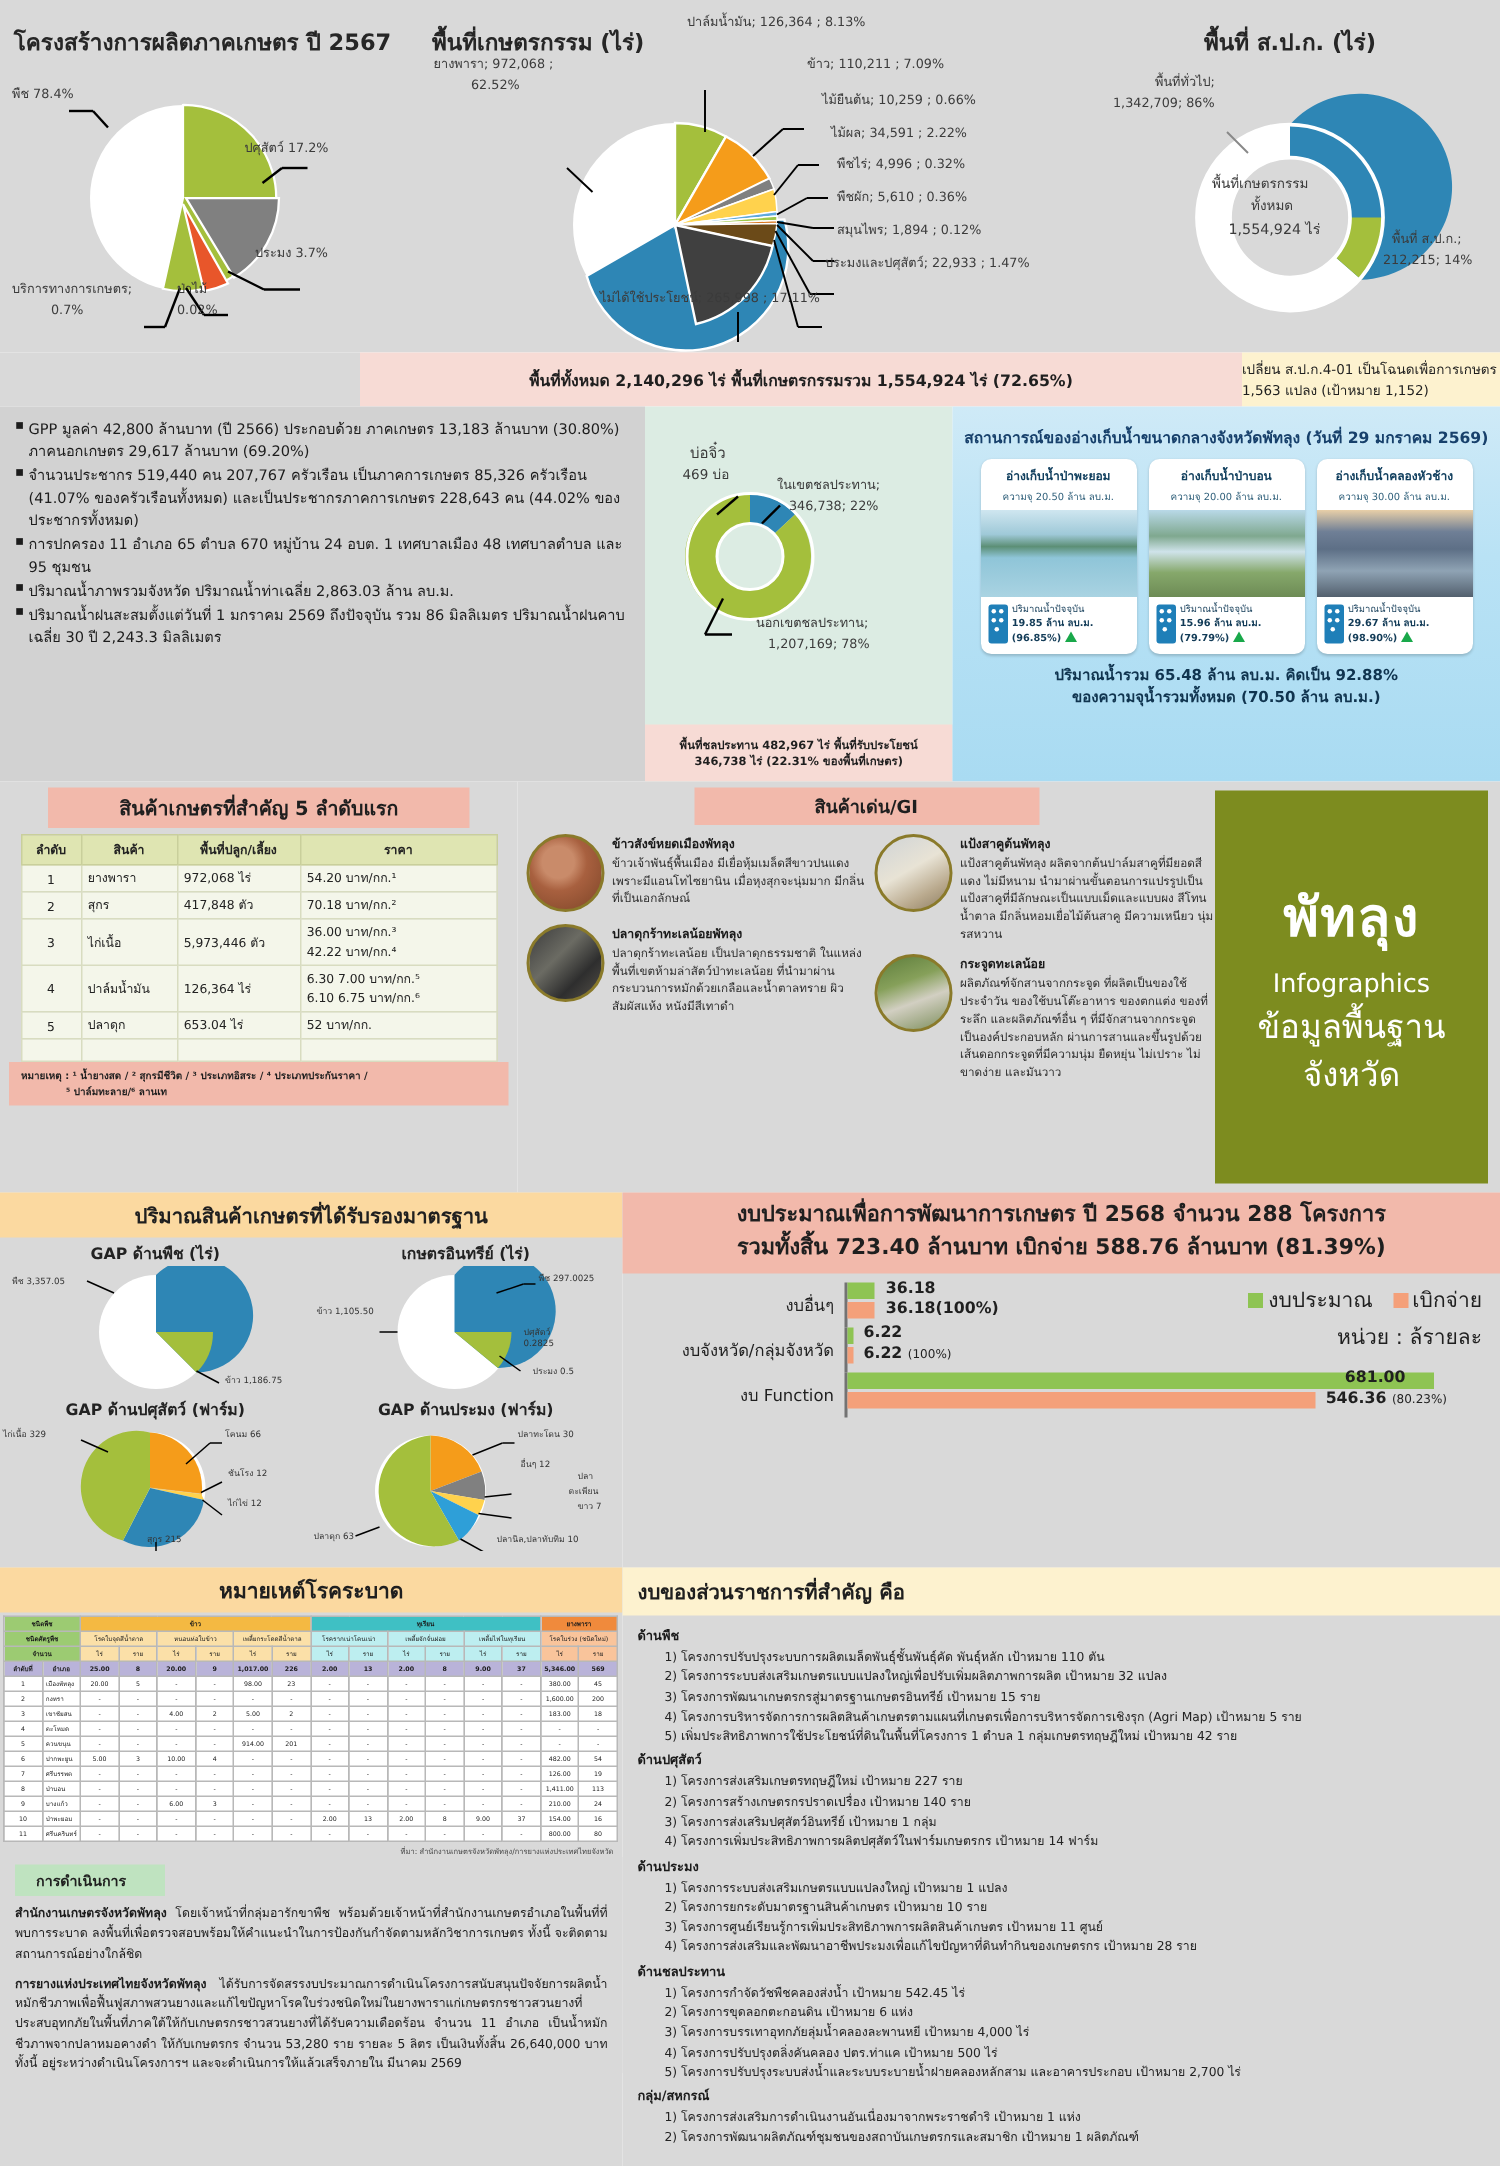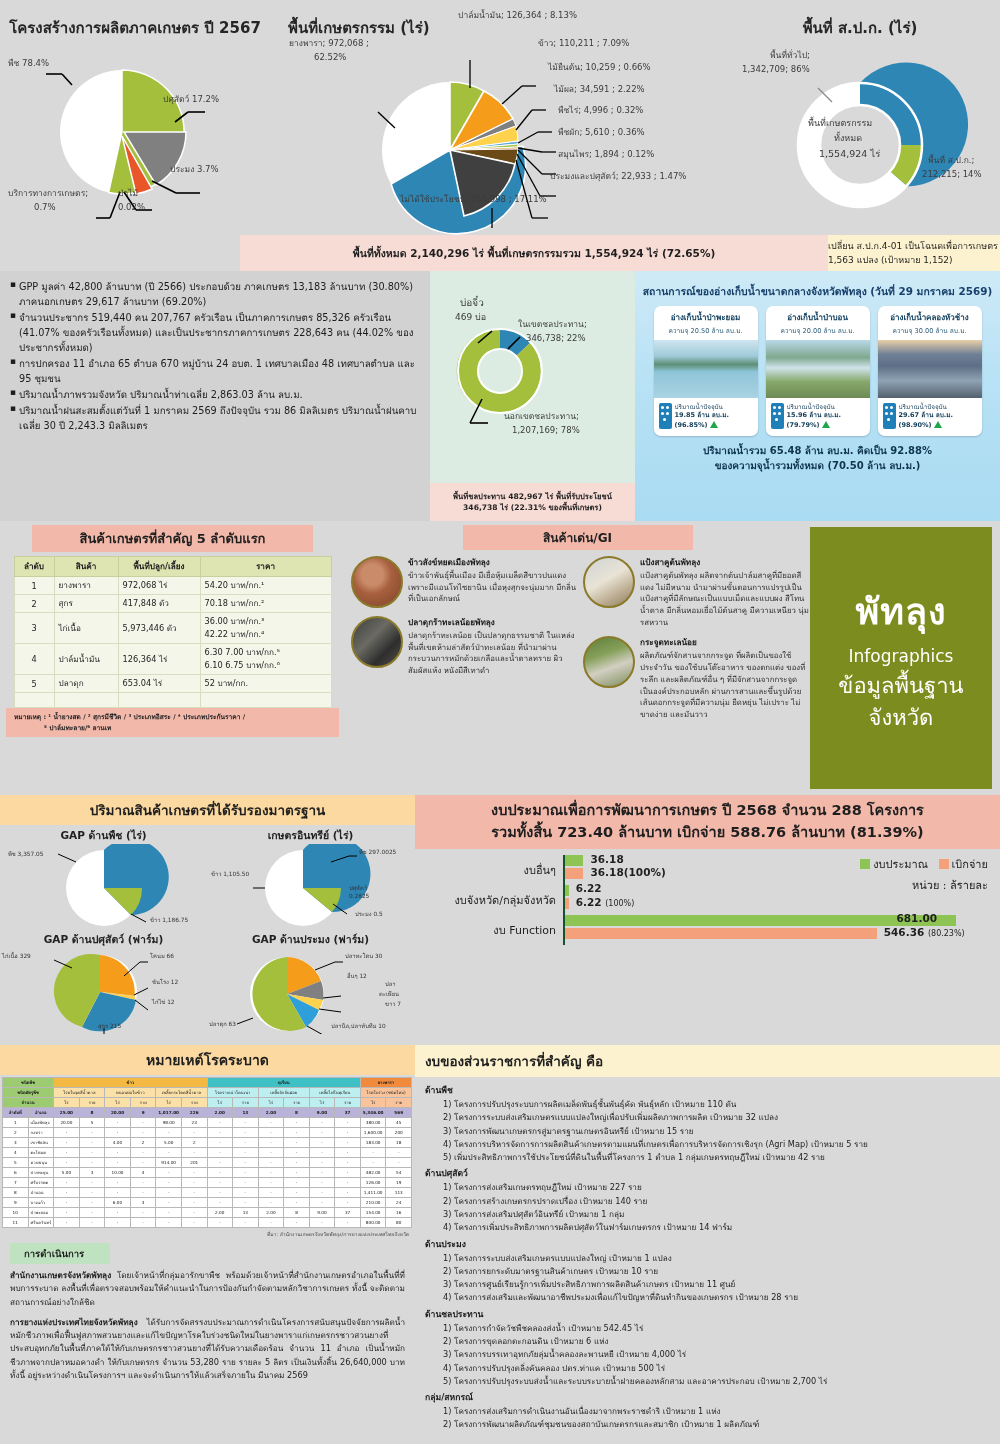--- a/index.html
+++ b/index.html
@@ -98,27 +98,27 @@
   .gap-cell { width:207px; height:104px; position:relative; }
   .gap-cap { text-align:center; font-size:10.5px; font-weight:bold; color:#222; padding-top:2px; }
   .gaplab { position:absolute; font-size:5.8px; color:#333; white-space:nowrap; }
 
   .budcol { flex:1; background:#d9d9d9; }
   .bud-head { background:#f2b9ab; text-align:center; padding:5px 6px; }
   .bud-head div { font-size:14.5px; font-weight:bold; color:#1f1f1f; line-height:1.5; }
   .bud-chart { position:relative; height:95px; padding:6px 10px 0 0; }
   .brow { display:flex; align-items:center; height:30px; }
   .blab { width:148px; text-align:right; padding-right:7px; font-size:11px; color:#1f1f1f; }
-  .bbars { flex:1; border-left:2px solid #14532d; padding-left:0; position:relative; height:30px; }
+  .bbars { flex:1; border-left:2px solid #737373; padding-left:0; position:relative; height:30px; }
   .bar { height:11px; }
   .bar.g { background:#8ec453; }
   .bar.o { background:#f4a07a; margin-top:2px; }
   .bval { position:absolute; font-size:10.5px; color:#1f1f1f; white-space:nowrap; font-weight:bold;}
   .bval .sm { font-size:8px; font-weight:normal; }
-  .legend { position:absolute; right:12px; top:6px; font-size:11px; color:#1f1f1f; text-align:right; }
+  .legend { position:absolute; right:12px; top:6px; font-size:14px; color:#1f1f1f; text-align:right; }
   .lg-sw { display:inline-block; width:10px; height:10px; vertical-align:-1px; margin-right:3px;}
   .lg-g { background:#8ec453; } .lg-o { background:#f4a07a; }
 
   
   .row5 { position:absolute; left:0; top:1045px; width:1000px; height:399px; display:flex; }
   .tabcol { width:415px; background:#d9d9d9; }
   .tab-title { background:#fbd9a0; text-align:center; font-weight:bold; font-size:14px; color:#1f1f1f; padding:4px 0; }
   table.dis { border-collapse:collapse; font-size:4.2px; margin:2px 0 0 2px; width:410px; table-layout:fixed;}
   table.dis th, table.dis td { border:1px solid #b8b8b8; padding:1px 1px; text-align:center; color:#1a1a1a;
                                overflow:hidden; }

